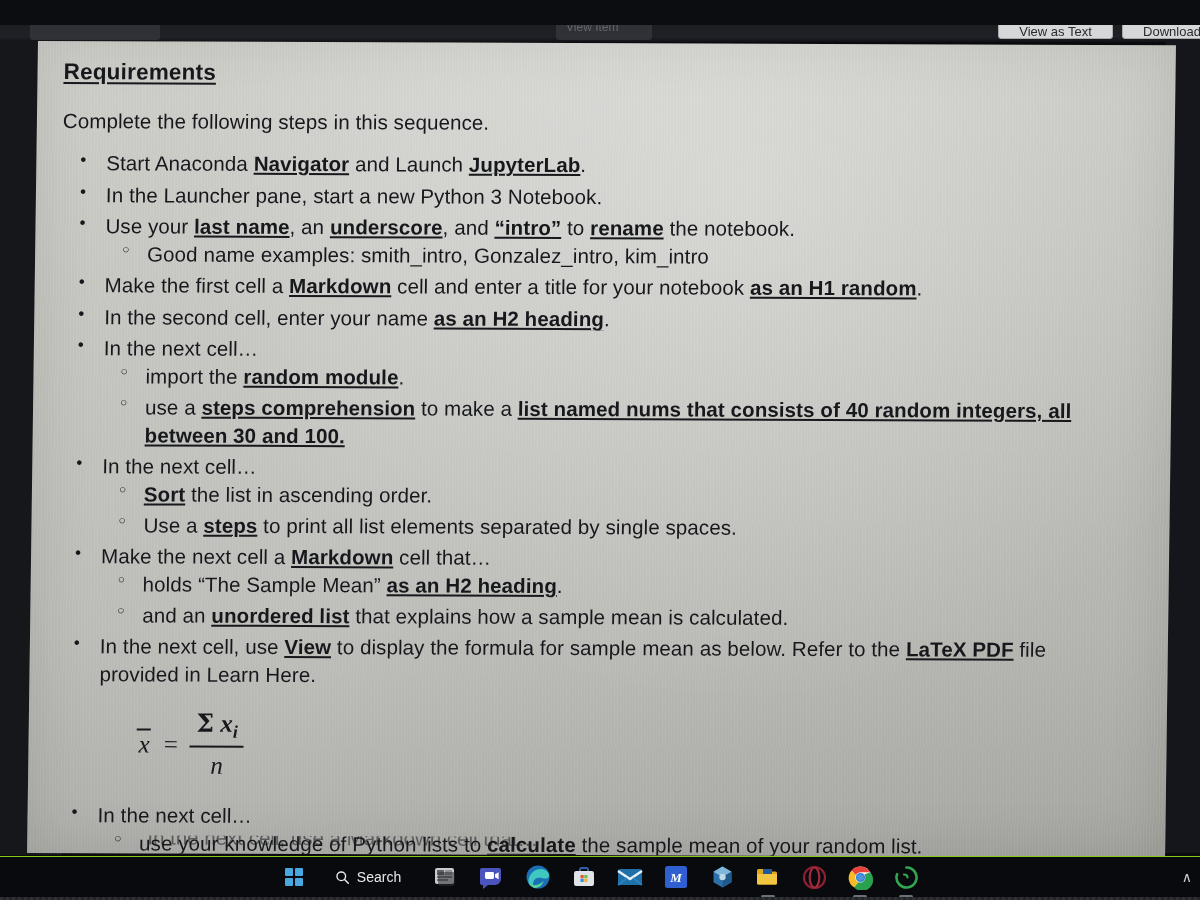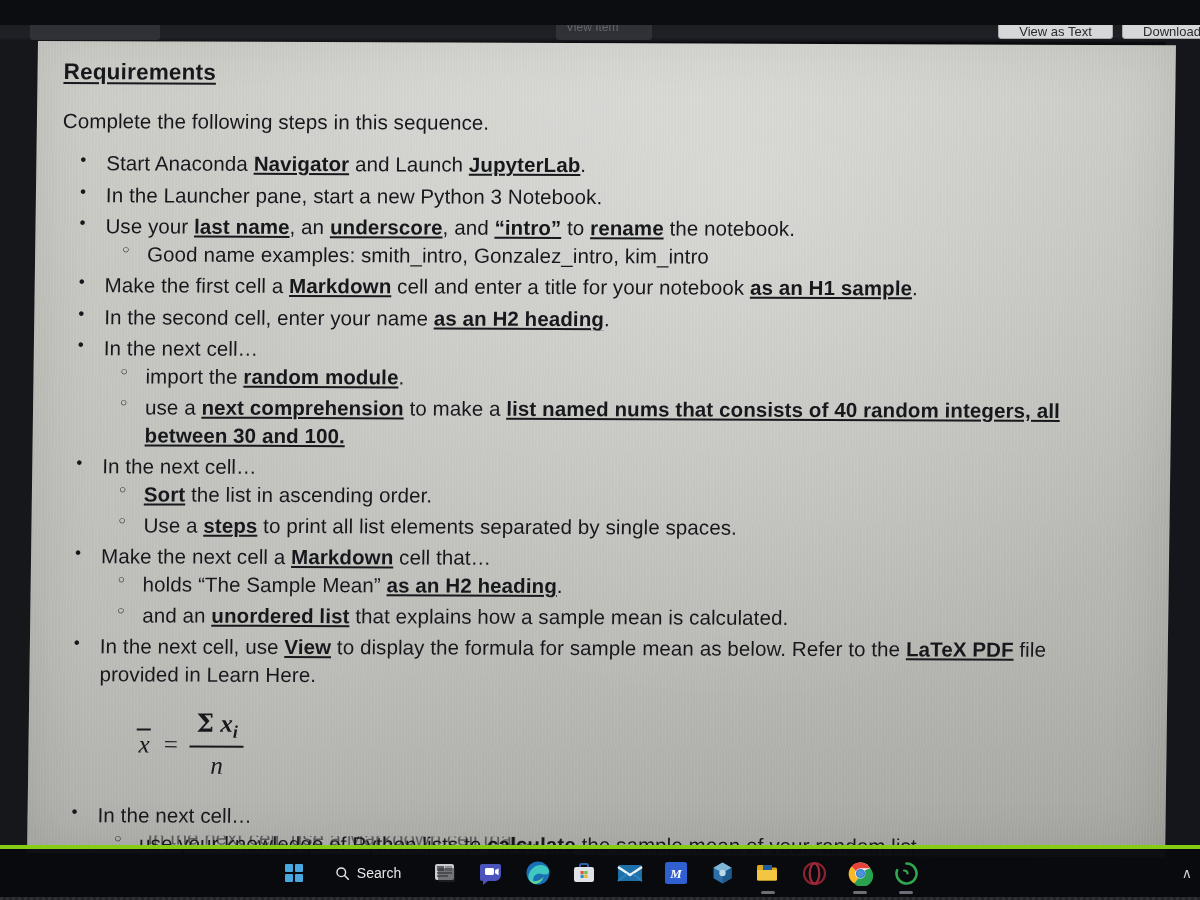--- a/index.html
+++ b/index.html
@@ -175,24 +175,24 @@
     color: #16181c;
     font-size: 20.5px;
     opacity: .55;
     z-index: 3;
   }
   .clipped-line span { display:block; margin-top:-10px; }
 
   
   .taskbar {
     position: absolute; left: 0; bottom: 28px;
-    width: 1200px; height: 52px;
+    width: 1200px; height: 41px;
     background: rgba(9,10,13,0.97);
     display: flex; justify-content: center;
-    border-top: 4px solid #84cc16;
+    border-top: 1px solid #84cc16;
   }
   .tb-items { display: flex; align-items: center; gap: 16px; }
   .tb-ico {
     width: 30px; height: 30px;
     display: flex; align-items: center; justify-content: center;
     border-radius: 4px; position: relative;
     cursor: default;
   }
   .tb-ico.running::after {
     content:""; position:absolute; bottom:-6px; left:50%;
@@ -238,25 +238,25 @@
 
       <h1 class="title">Requirements</h1>
       <p class="intro">Complete the following steps in this sequence.</p>
 
       <ul class="l1" id="list-main">
           <li><span class="b">Start Anaconda <b>Navigator</b> and Launch <b>JupyterLab</b>.</span></li>
           <li><span class="b">In the Launcher pane, start a new Python 3 Notebook.</span></li>
           <li><span class="b">Use your <b>last name</b>, an <b>underscore</b>, and <b>“intro”</b> to <b>rename</b> the notebook.</span><ul class="l2">
               <li><span class="b">Good name examples:  smith_intro, Gonzalez_intro, kim_intro</span></li>
             </ul></li>
-          <li><span class="b">Make the first cell a <b>Markdown</b> cell and enter a title for your notebook <b>as an H1 sample</b>.</span></li>
+          <li><span class="b">Make the first cell a <b>Markdown</b> cell and enter a title for your notebook <b>as an H1 random</b>.</span></li>
           <li><span class="b">In the second cell, enter your name <b>as an H2 heading</b>.</span></li>
           <li><span class="b">In the next cell…</span><ul class="l2">
               <li><span class="b">import the <b>random module</b>.</span></li>
-              <li><span class="b">use a <b>next comprehension</b> to make a <b>list named nums that consists of 40 random integers, all between 30 and 100.</b></span></li>
+              <li><span class="b">use a <b>steps comprehension</b> to make a <b>list named nums that consists of 40 random integers, all between 30 and 100.</b></span></li>
             </ul></li>
           <li><span class="b">In the next cell…</span><ul class="l2">
               <li><span class="b"><b>Sort</b> the list in ascending order.</span></li>
               <li><span class="b">Use a <b>steps</b> to print all list elements separated by single spaces.</span></li>
             </ul></li>
           <li><span class="b">Make the next cell a <b>Markdown</b> cell that…</span><ul class="l2">
               <li><span class="b">holds “The Sample Mean” <b>as an H2 heading</b>.</span></li>
               <li><span class="b">and an <b>unordered list</b> that explains how a sample mean is calculated.</span></li>
             </ul></li>
           <li><span class="b">In the next cell, use <b>View</b> to display the formula for sample mean as below. Refer to the <b>LaTeX PDF</b> file provided in Learn Here.</span></li>

